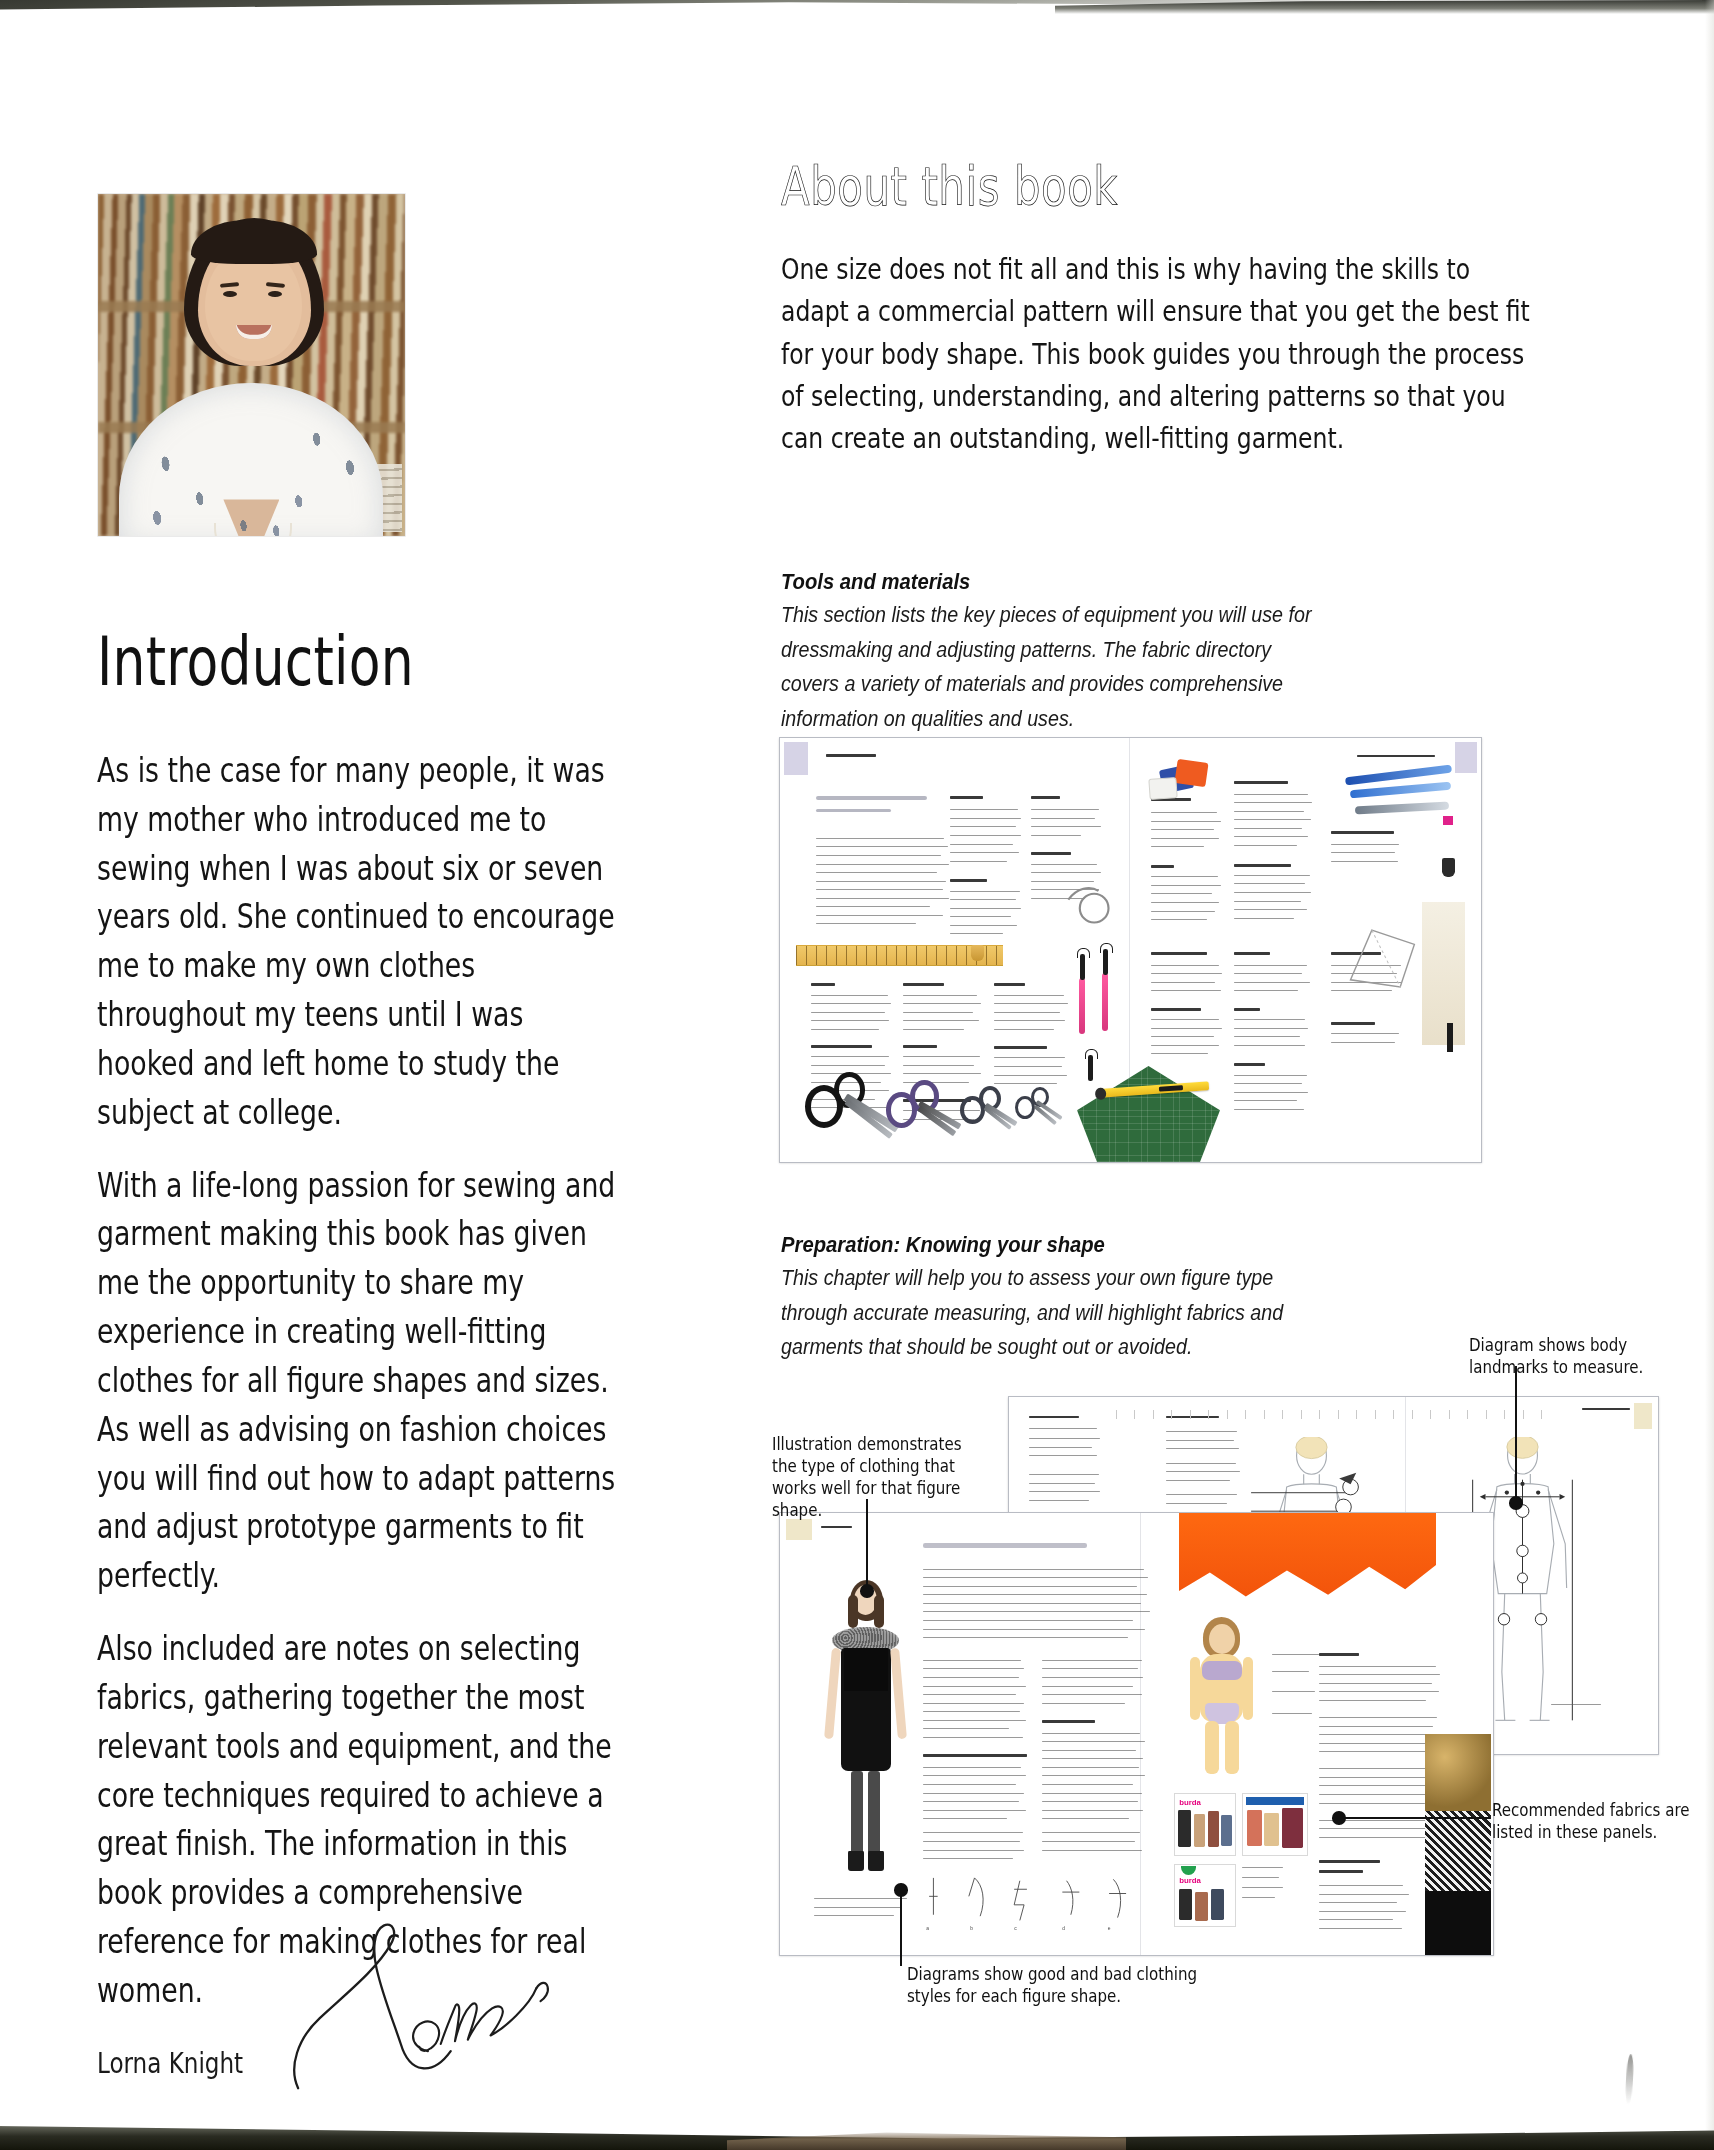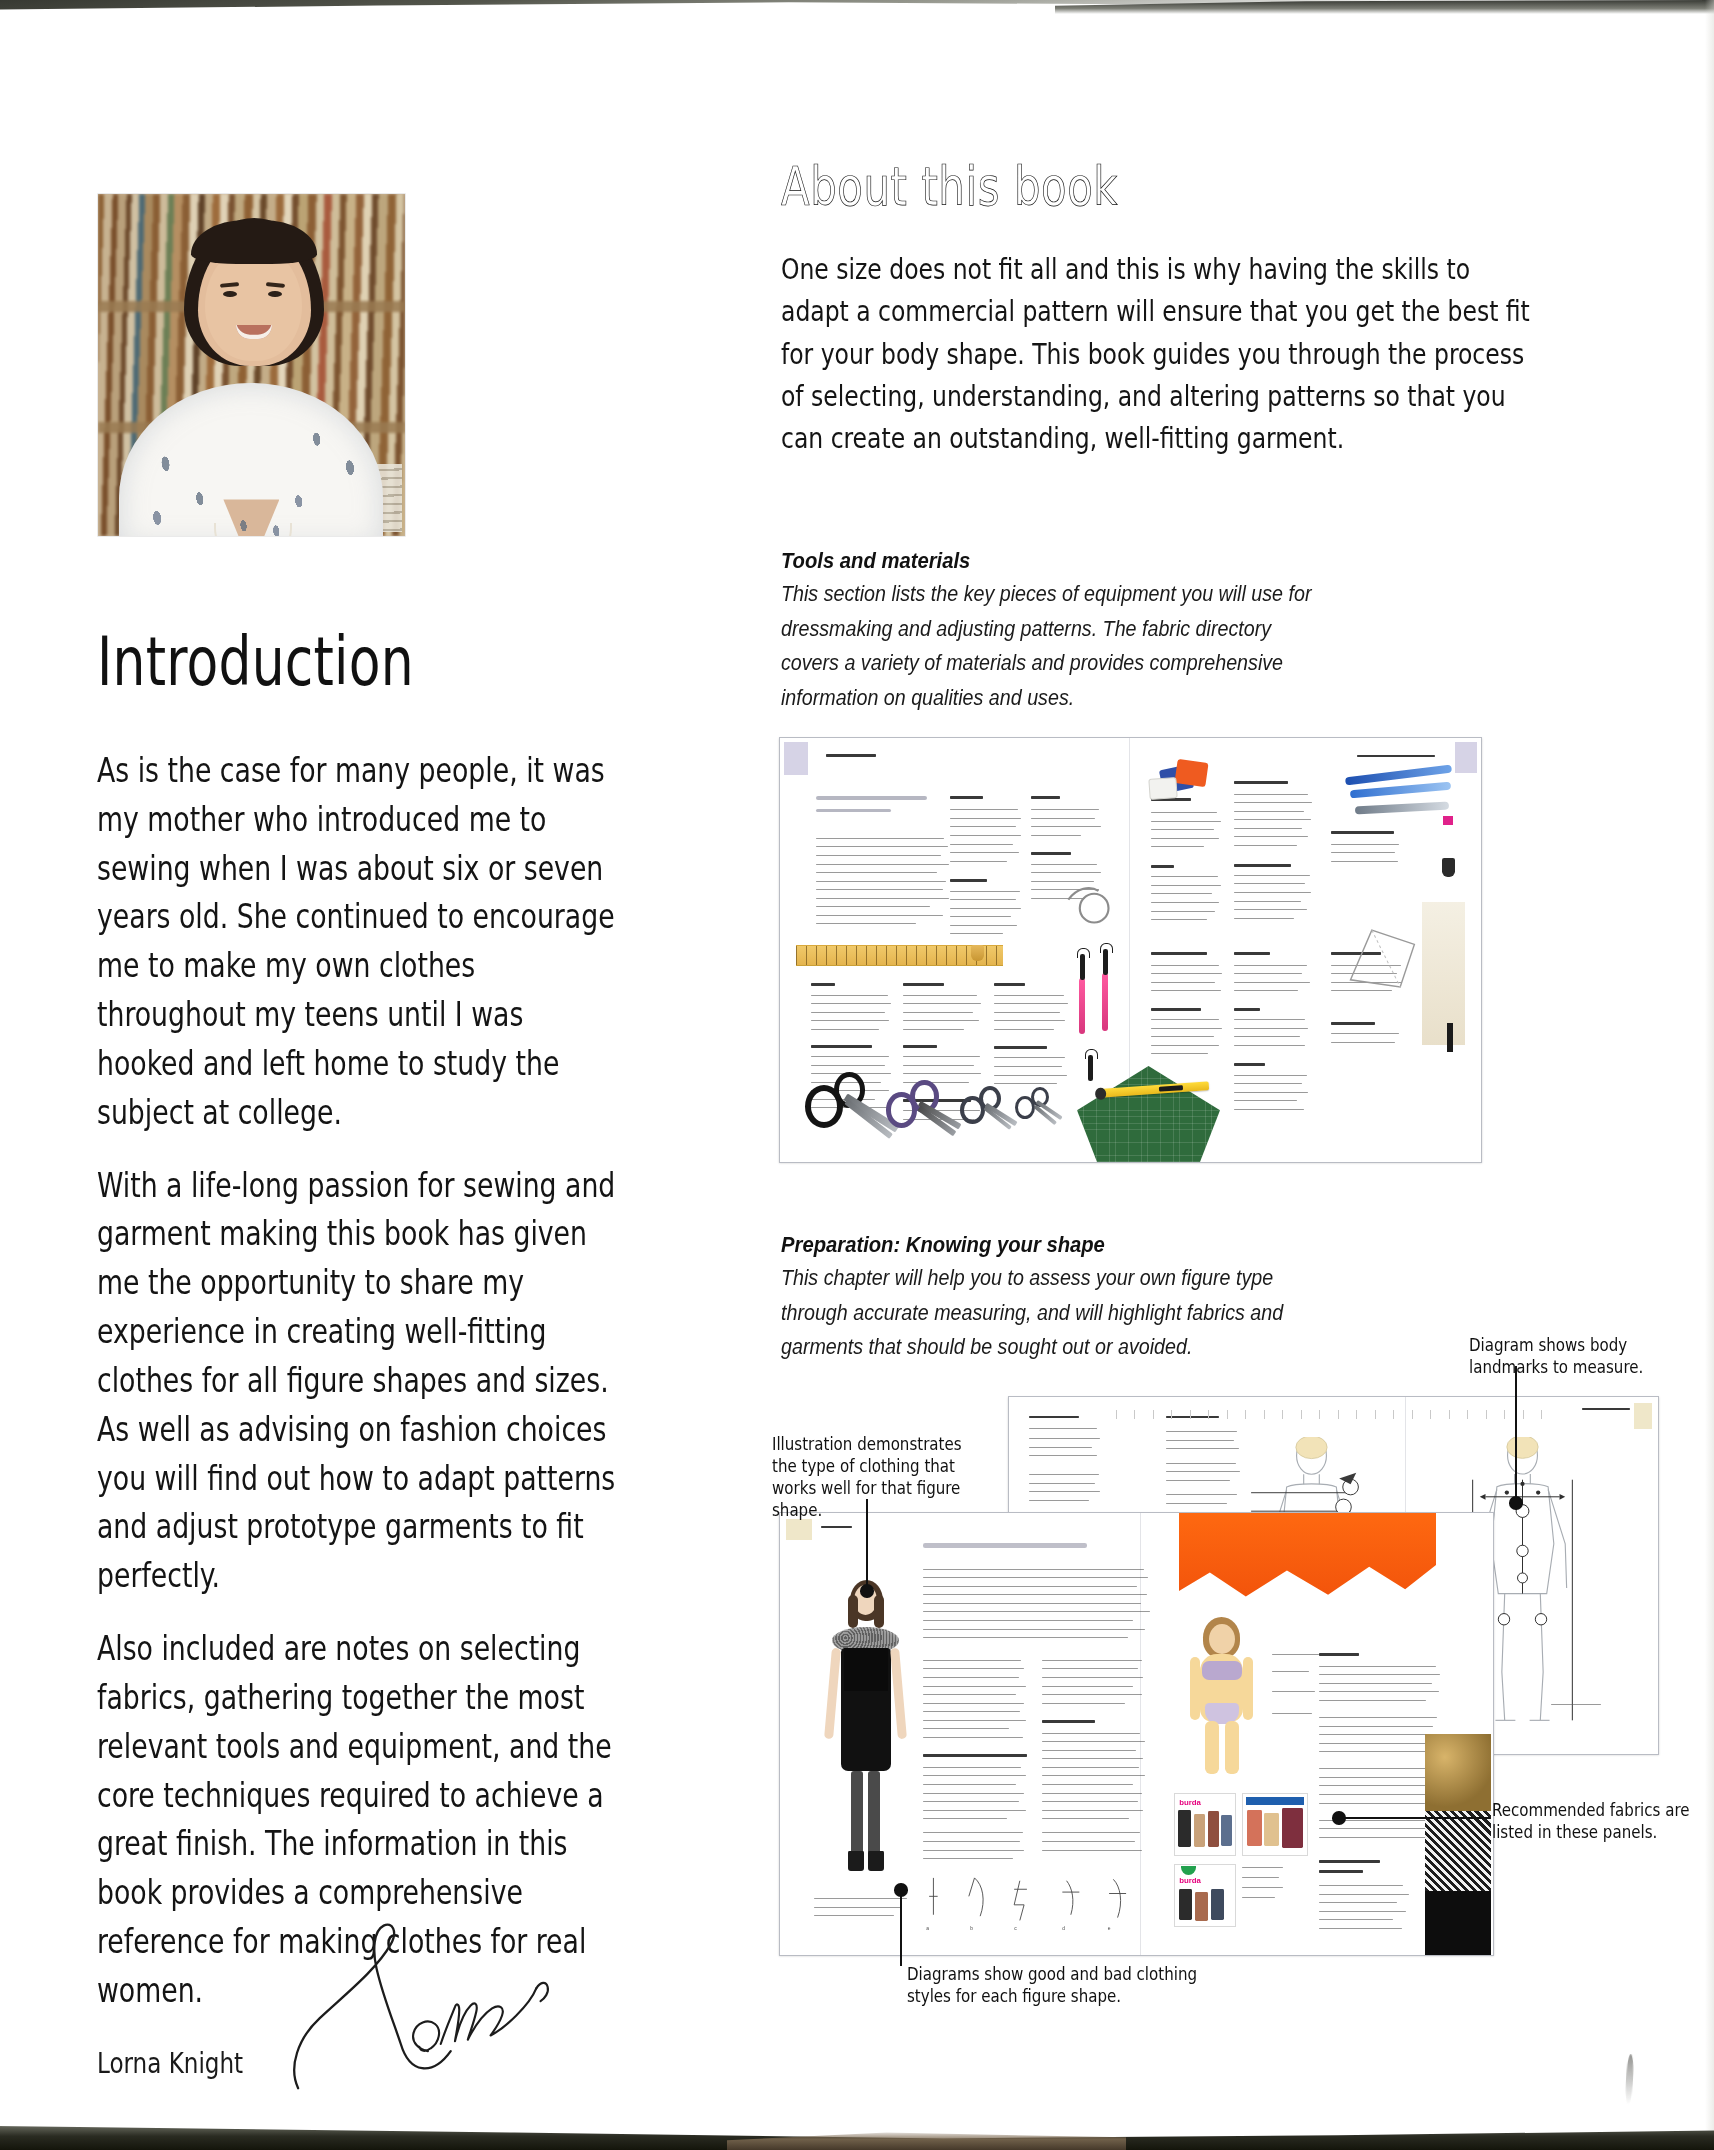--- a/index.html
+++ b/index.html
@@ -221,21 +221,21 @@
            C366 180 378 164 390 156 C400 150 408 154 404 166 C400 178 392 188 388 194
            C396 190 410 180 424 166 C438 152 448 138 452 128" fill="none" stroke="#1c1c1c" stroke-width="3" stroke-linecap="round" stroke-linejoin="round"></path>
   <path d="M452 128 C458 118 466 118 468 126 C470 134 464 142 458 146" fill="none" stroke="#1c1c1c" stroke-width="3" stroke-linecap="round"></path>
 </svg>
 
 <div class="col-right">
   <h1 class="display about-title">About this book</h1>
   <p class="body-text about-body" style="margin-top:34px;width:841px">One size does not fit all and this is why having the skills to adapt a commercial pattern will ensure that you get the best fit for your body shape. This book guides you through the process of selecting, understanding, and altering patterns so that you can create an outstanding, well-fitting garment.</p>
 </div>
 
-<div style="position:absolute;left:781px;top:548px;width:592px">
+<div style="position:absolute;left:781px;top:569px;width:592px">
   <p class="sec-head">Tools and materials</p>
   <p class="sec-body">This section lists the key pieces of equipment you will use for dressmaking and adjusting patterns. The fabric directory covers a variety of materials and provides comprehensive information on qualities and uses.</p>
 </div>
 
 <div class="spread" style="left:779px;top:737px;width:701px;height:424px">
   <div class="sp-gutter" style="left:349px"></div>
   <div class="sp-tab" style="left:4.3px;top:4.3px;width:24px;height:33px"></div>
   <div class="sp-tab" style="right:4.3px;top:4.3px;width:21.4px;height:31px"></div>
   <div class="tx hd" style="left:46px;top:15.7px;width:50px"></div>
   <div class="tx hd" style="right:46px;top:17px;width:78px;height:2.1px"></div>

